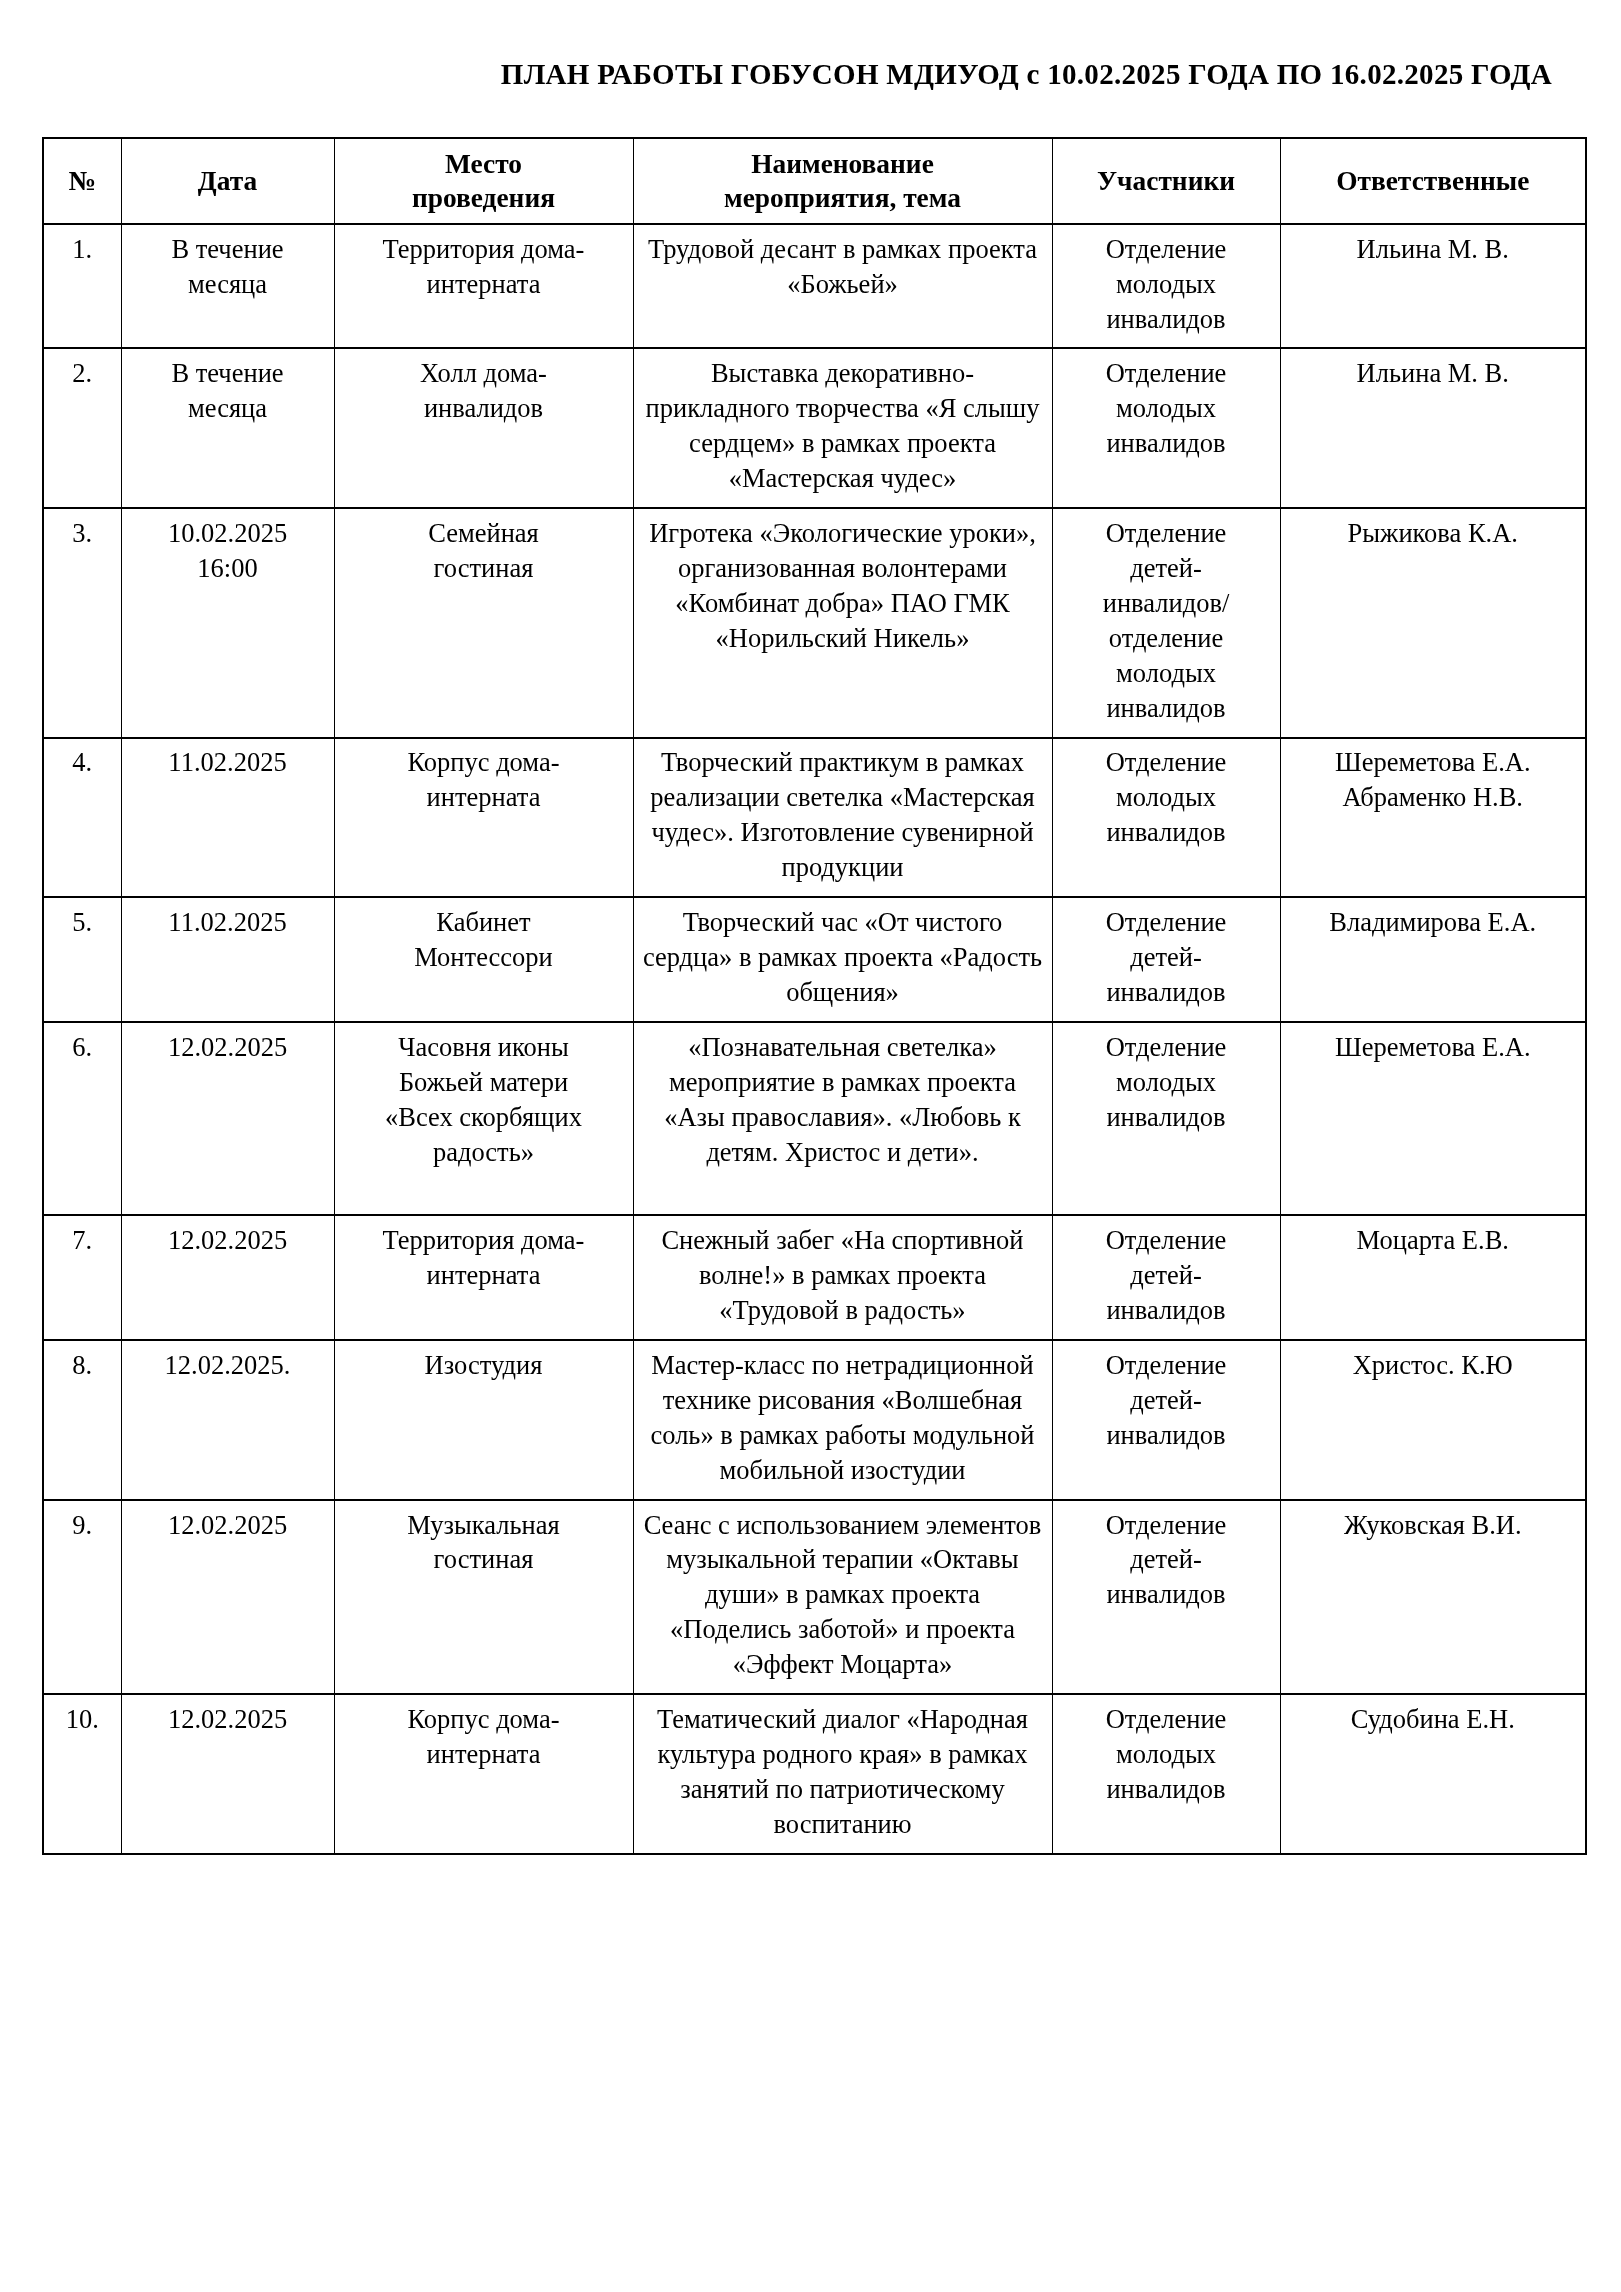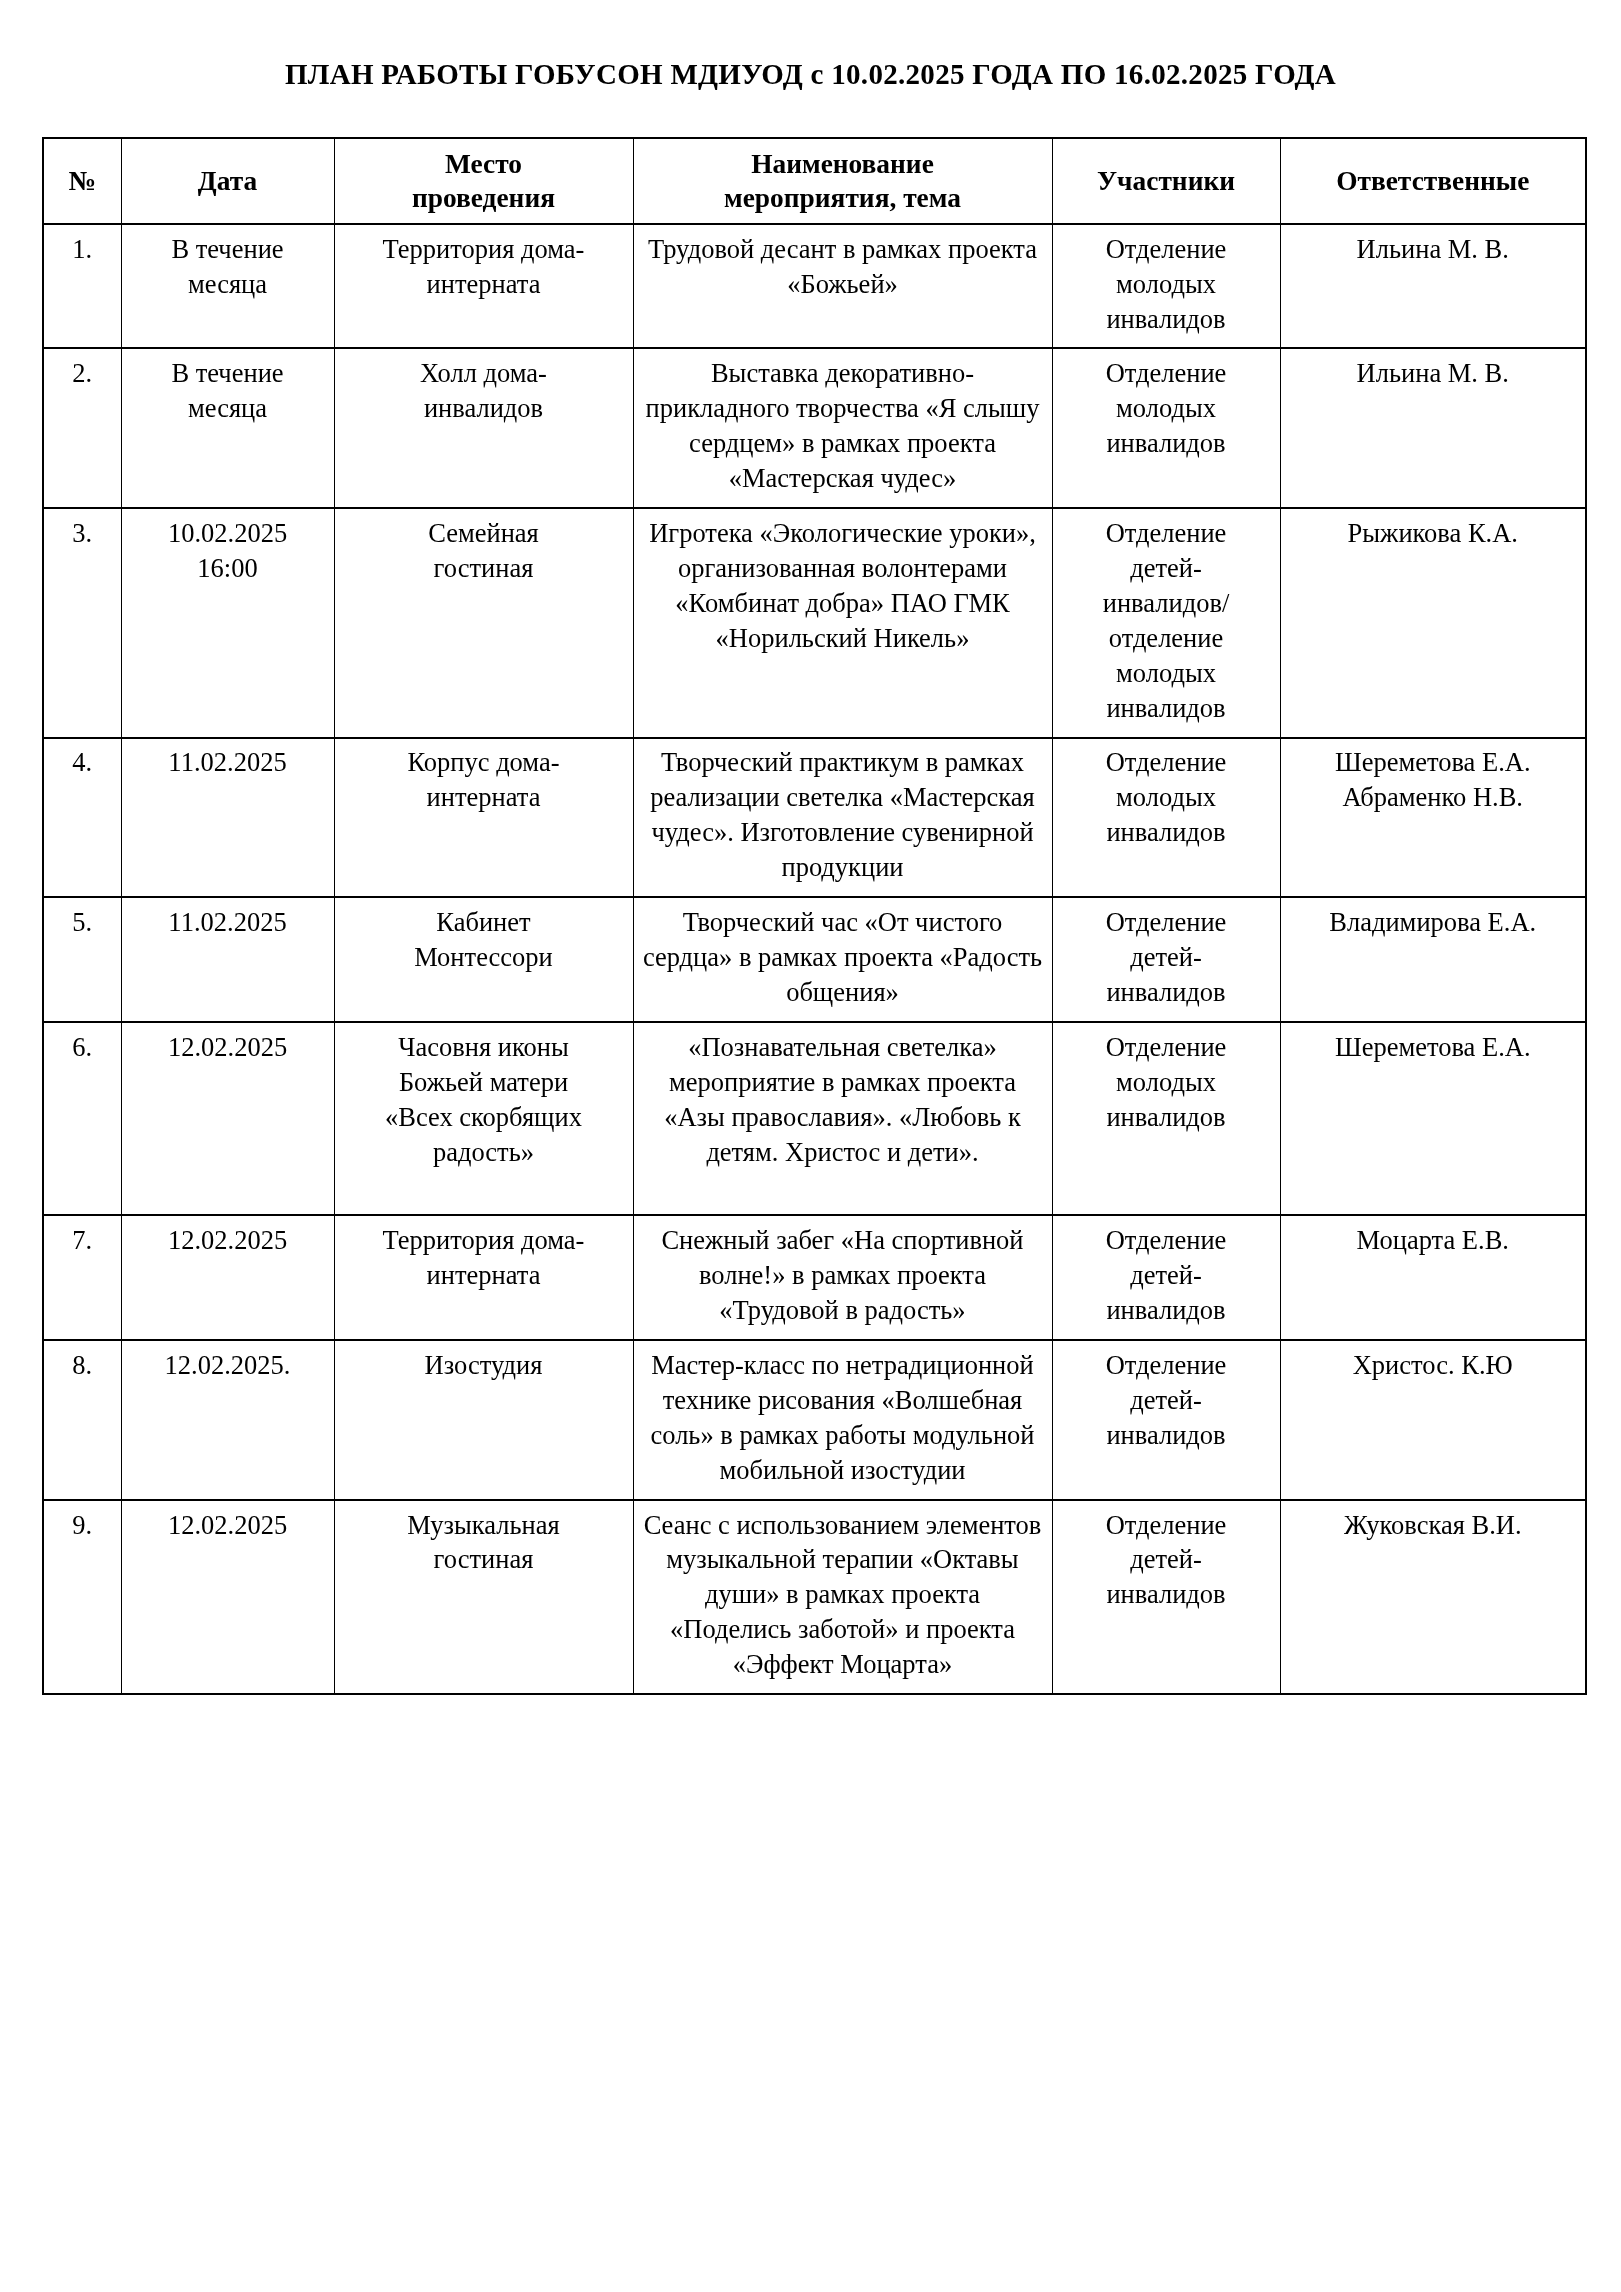--- a/index.html
+++ b/index.html
@@ -13,21 +13,21 @@
     font-family: "Liberation Serif", "DejaVu Serif", serif;
   }
   .page {
     position: relative;
     width: 1621px;
     height: 2293px;
     background: #ffffff;
   }
   .title {
     margin: 57px 69px 0 69px;
-    text-align: center;
+    text-align: right;
     font-size: 29px;
     font-weight: 700;
     line-height: 1.2;
     letter-spacing: 0.3px;
   }
   table.plan-table {
     border-collapse: collapse;
     table-layout: fixed;
     width: 1543px;
     margin: 45px 0 0 42px;
@@ -186,17 +186,28 @@
           <td>9.</td>
           <td>12.02.2025</td>
           <td>Музыкальная
 гостиная</td>
           <td>Сеанс с использованием элементов музыкальной терапии «Октавы души» в рамках проекта «Поделись заботой» и проекта «Эффект Моцарта»</td>
           <td>Отделение
 детей-
 инвалидов</td>
           <td>Жуковская В.И.</td>
         </tr>
+        <tr>
+          <td>10.</td>
+          <td>12.02.2025</td>
+          <td>Корпус дома-
+интерната</td>
+          <td>Тематический диалог «Народная культура родного края» в рамках занятий по патриотическому воспитанию</td>
+          <td>Отделение
+молодых
+инвалидов</td>
+          <td>Судобина Е.Н.</td>
+        </tr>
       </tbody>
   </table>
 
 </div>
 
 
 </body></html>

